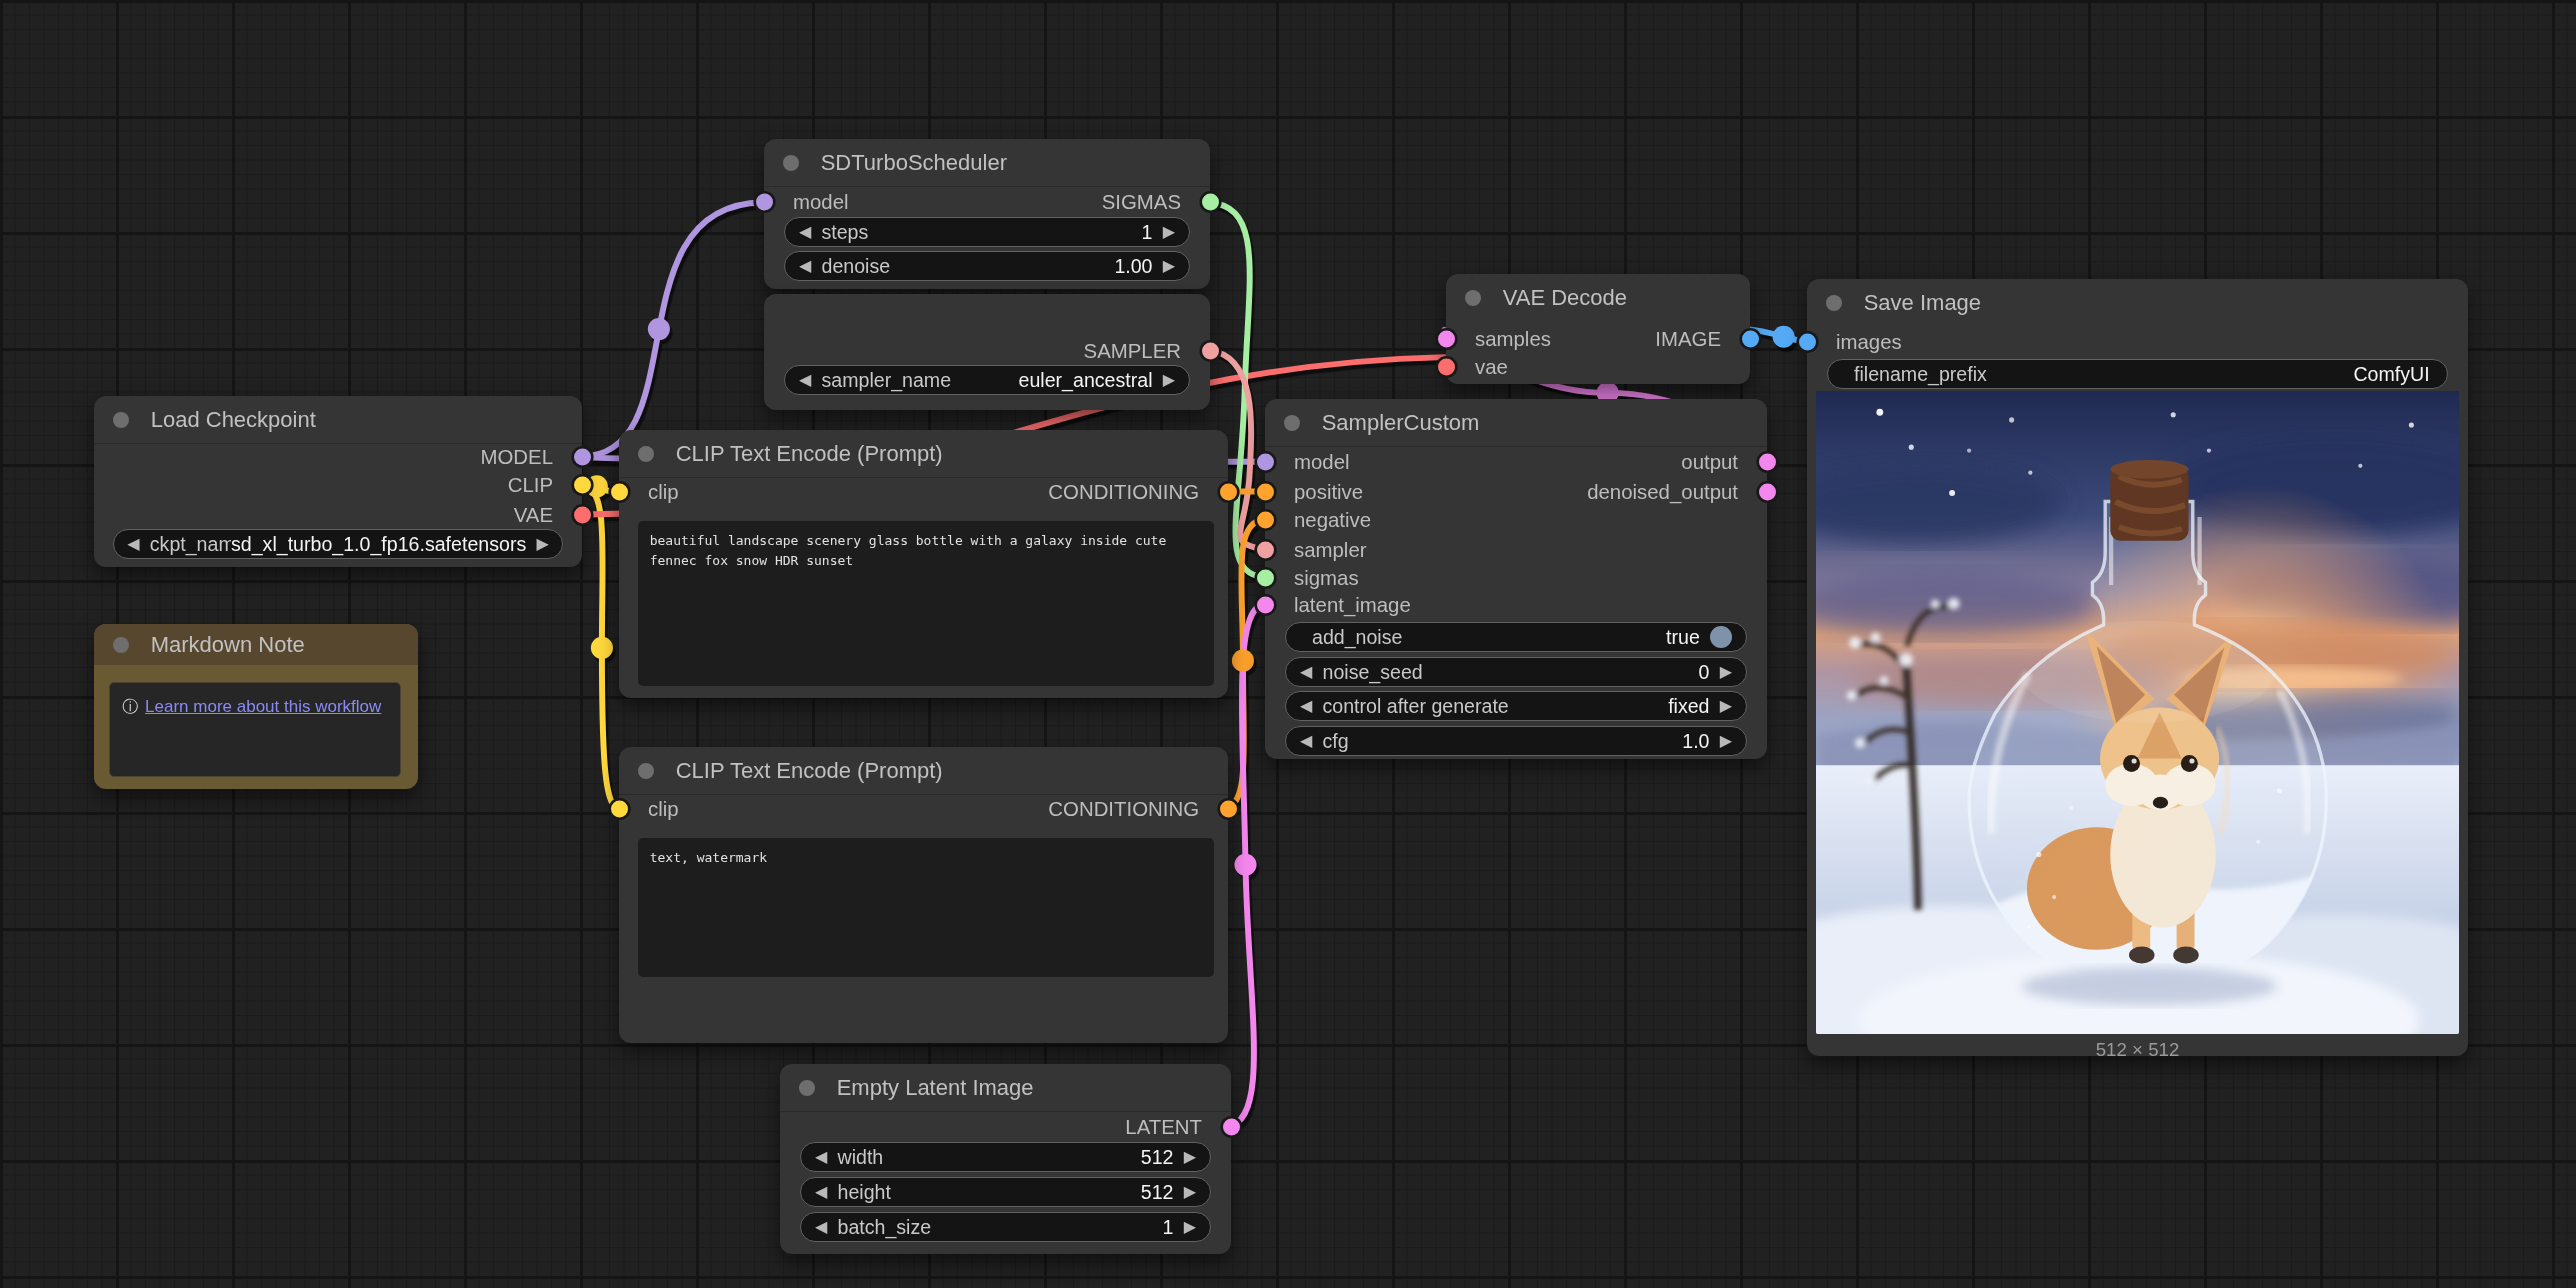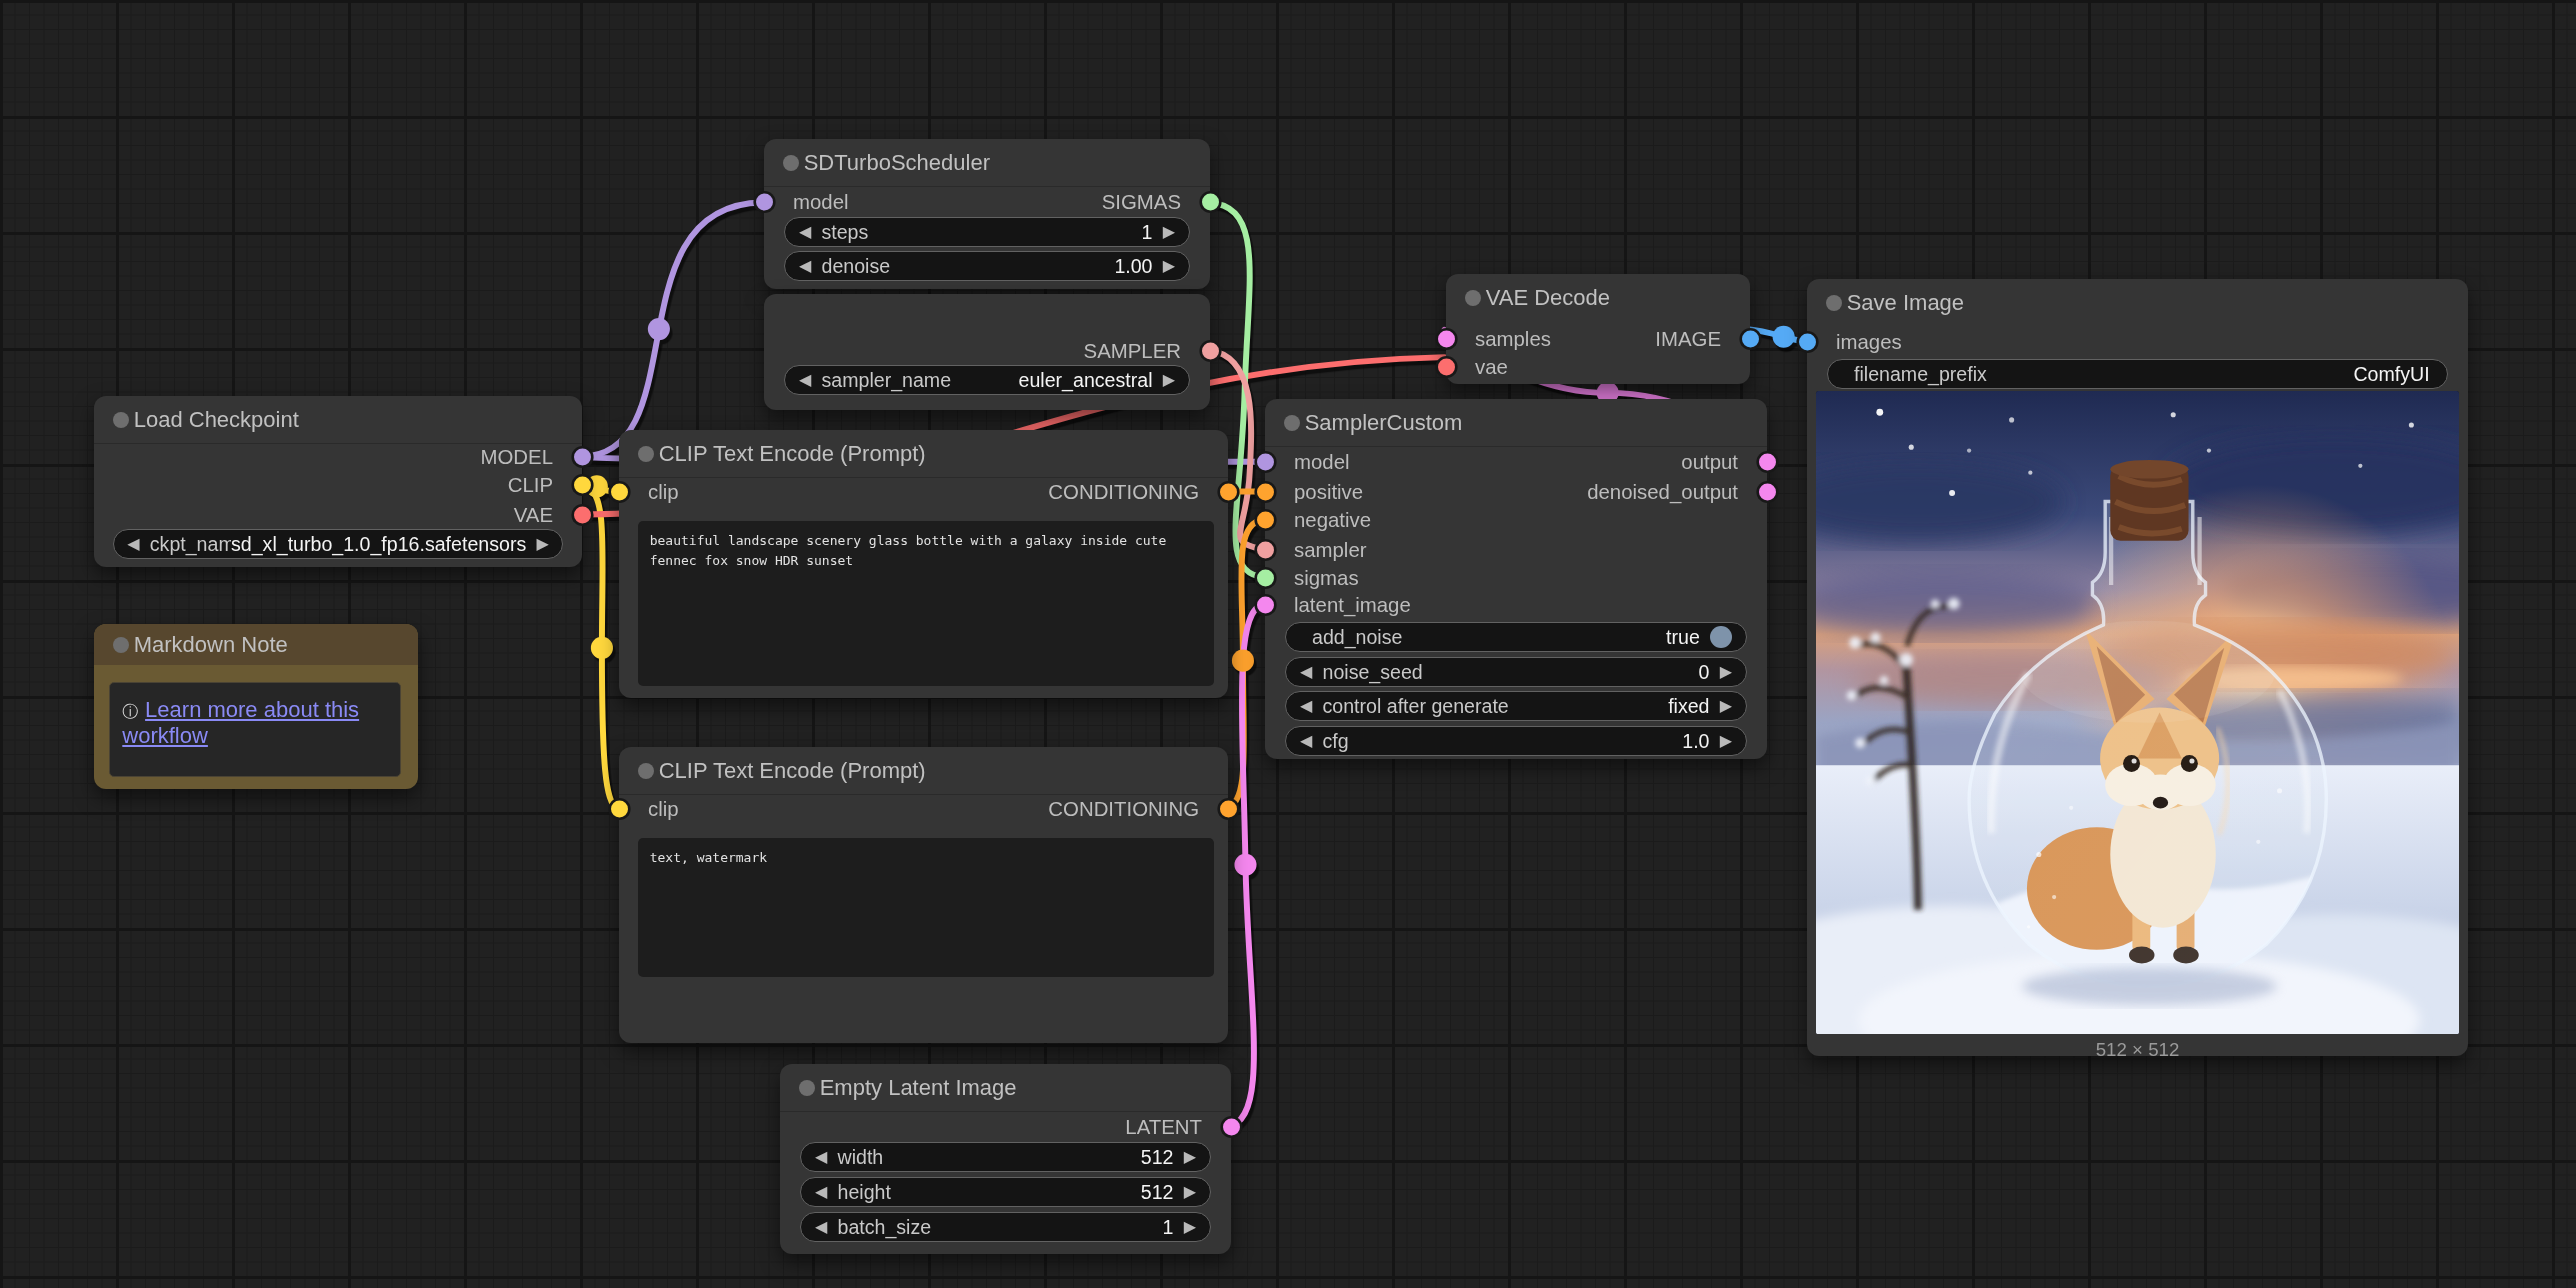--- a/index.html
+++ b/index.html
@@ -16,21 +16,21 @@
   }
   #wires{position:absolute;left:0;top:0;z-index:1;}
   #wires path{fill:none;stroke-linecap:round;}
   .wireg{filter:drop-shadow(3px 5px 0 rgba(0,0,0,0.55));}
   .node{
     position:absolute;z-index:2;background:#353535;border-radius:12px;
     box-shadow:0 8.5px 18.7px rgba(0,0,0,.5);
   }
   .hdr{
     position:absolute;left:0;top:0;right:0;height:48px;display:flex;align-items:center;
-    gap:5px;padding:0 18.7px;box-sizing:border-box;border-bottom:1.7px solid #2a2a2a;
+    gap:22px;padding:0 18.7px;box-sizing:border-box;border-bottom:1.7px solid #2a2a2a;
   }
   .cdot{width:16px;height:16px;border-radius:50%;background:#6e6e6e;flex:0 0 auto;}
   .ntitle{color:#c1c1c1;font-size:22px;white-space:nowrap;}
   .prow{position:absolute;left:0;right:0;height:29px;}
   .plabel{position:absolute;top:50%;transform:translateY(-50%);font-size:20.4px;color:#bdbdbd;white-space:nowrap;}
   .in .plabel{left:29px;}
   .out .plabel{right:29px;}
   .pdot{position:absolute;top:50%;transform:translateY(-50%);width:17px;height:17px;border-radius:50%;
         box-shadow:0 0 0 2.6px #181818;}
   .in .pdot{left:-8.5px;}
@@ -50,21 +50,21 @@
   .toggle{width:22px;height:22px;border-radius:50%;background:#7e93aa;flex:0 0 auto;}
   .tarea{
     position:absolute;background:#1d1d1d;border-radius:5.1px;color:#e2e2e2;
     font-family:"DejaVu Sans Mono",monospace;font-size:13px;line-height:1.55;
     padding:10.2px 12px;box-sizing:border-box;white-space:pre-wrap;overflow:hidden;
   }
   .note{background:#6a5a33;}
   .note .hdr{background:#57472e;border-bottom:none;border-radius:12px 12px 0 0;height:41px;}
   .notebox{position:absolute;background:#262626;border-radius:5.1px;border:0.9px solid #4a4334;
            padding:13.6px 12px;box-sizing:border-box;}
-  .notelink{color:#8a8af5;font-size:22px;text-decoration:underline;}
+  .notelink{color:#8a8af5;font-size:17px;text-decoration:underline;}
   .noteinfo{color:#dddddd;font-size:16px;margin-right:6.8px;text-decoration:none;}
   .imgwrap{position:absolute;border-radius:2.6px;overflow:hidden;background:#111;}
   .caption{position:absolute;left:0;right:0;text-align:center;color:#9a9a9a;font-size:18.7px;}
 </style>
 </head>
 <body>
 
 <div class="canvas">
 
   <svg id="wires" width="2576" height="1289" viewBox="0 0 3030 1516">

